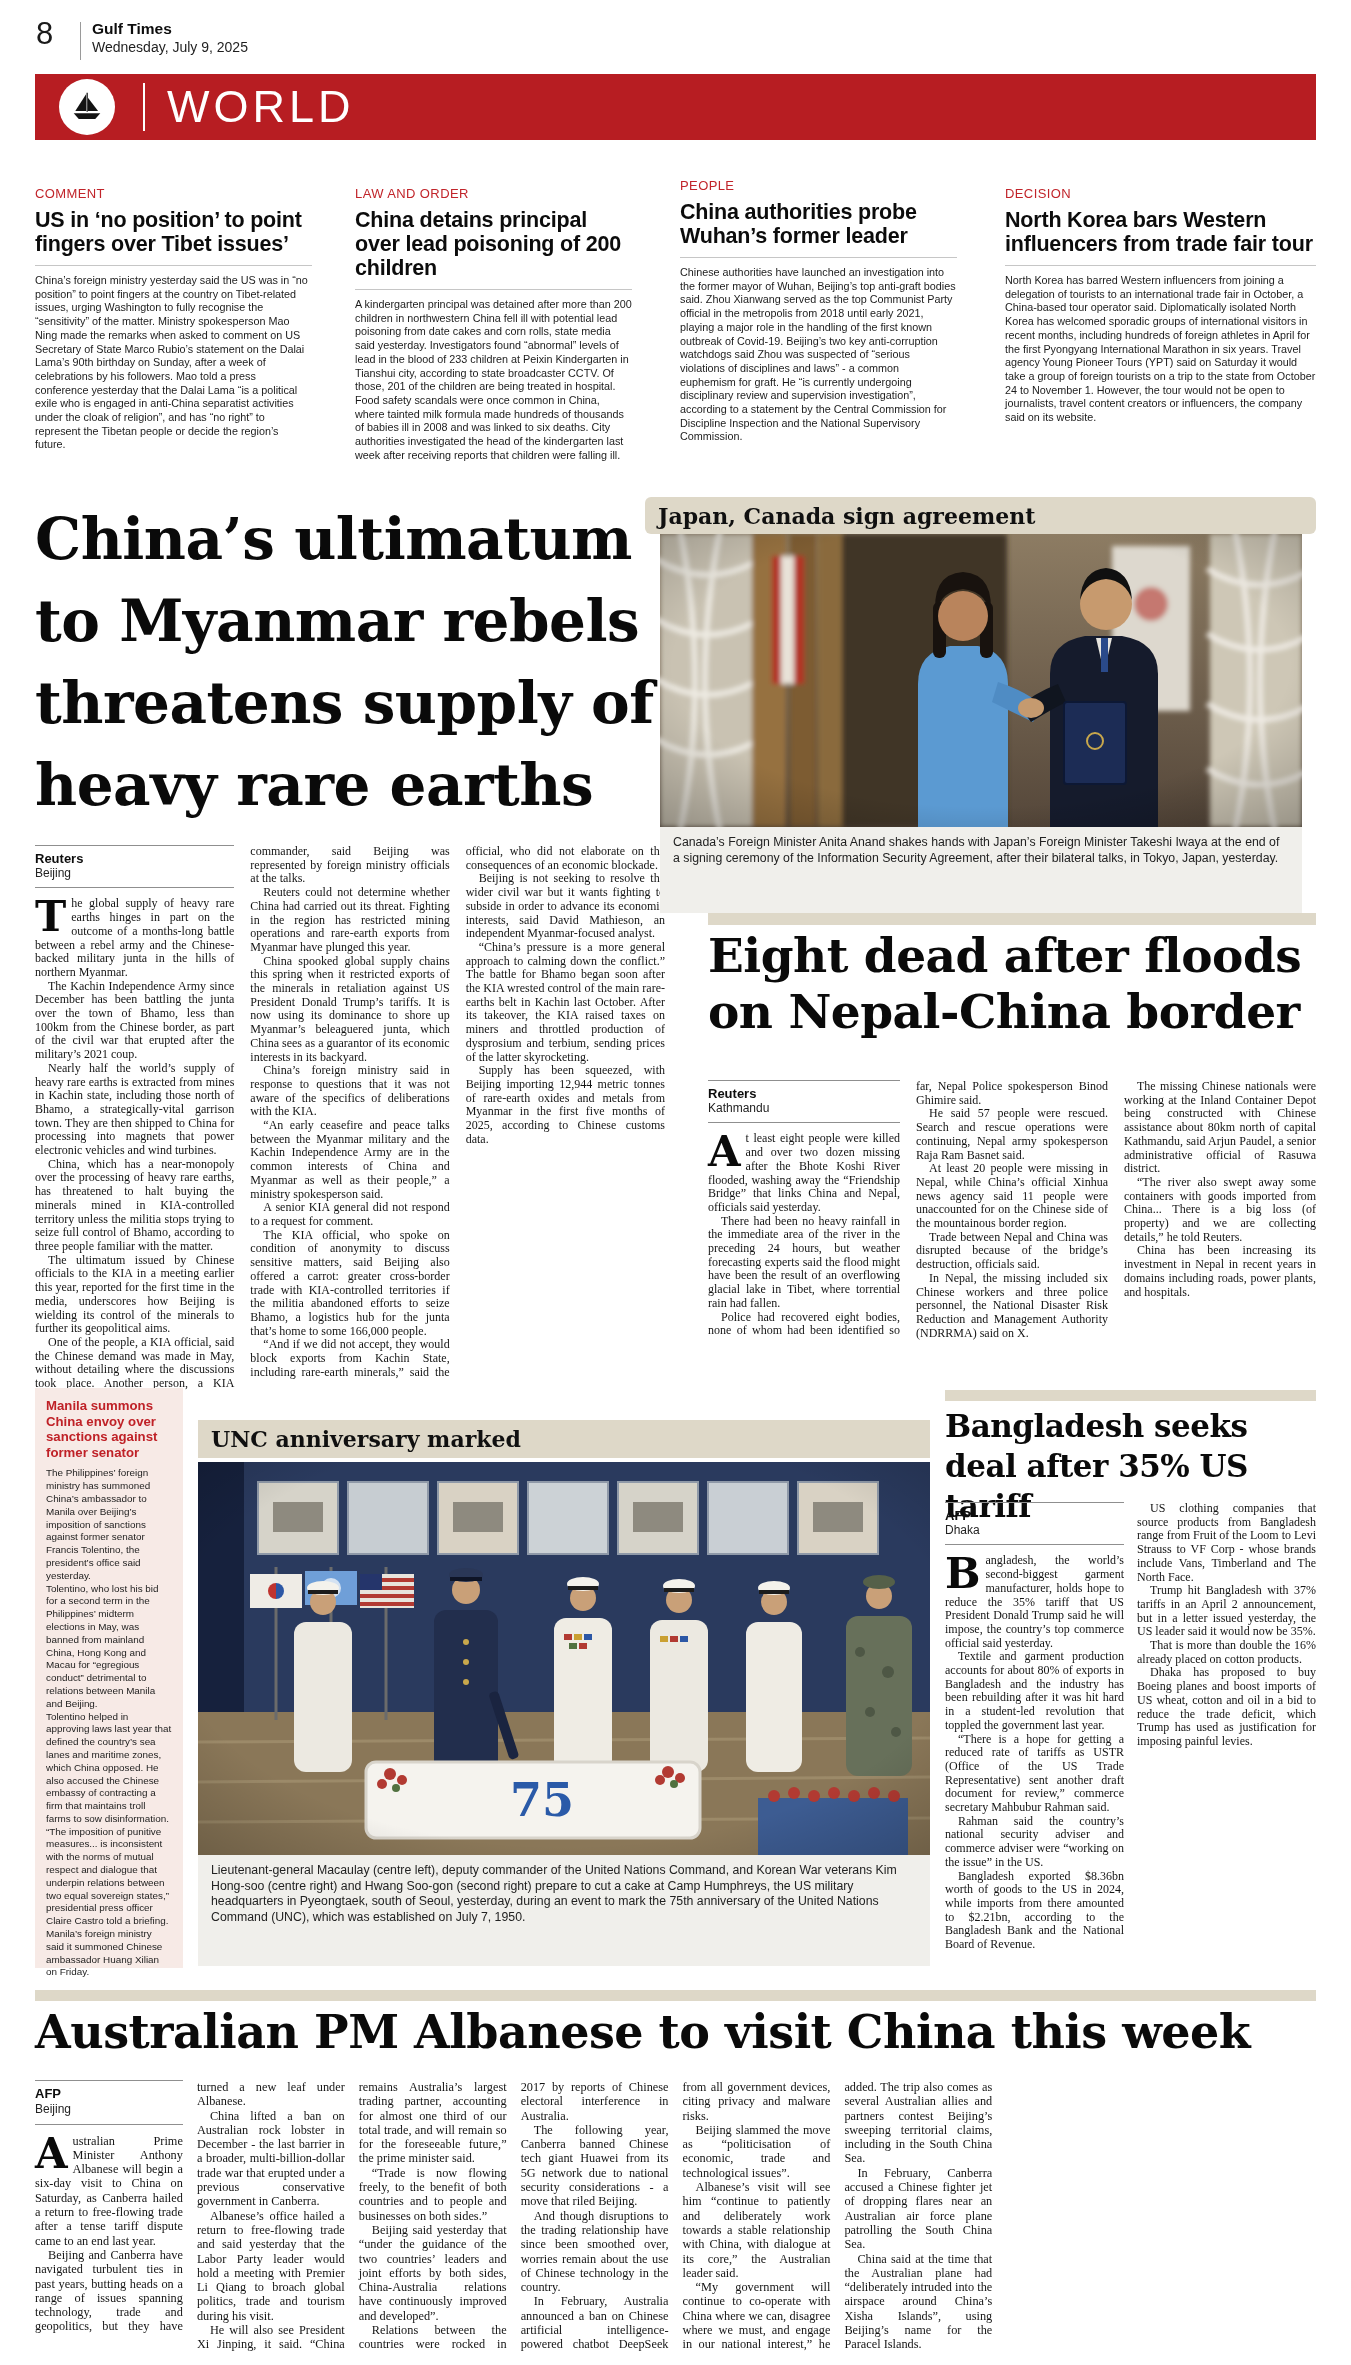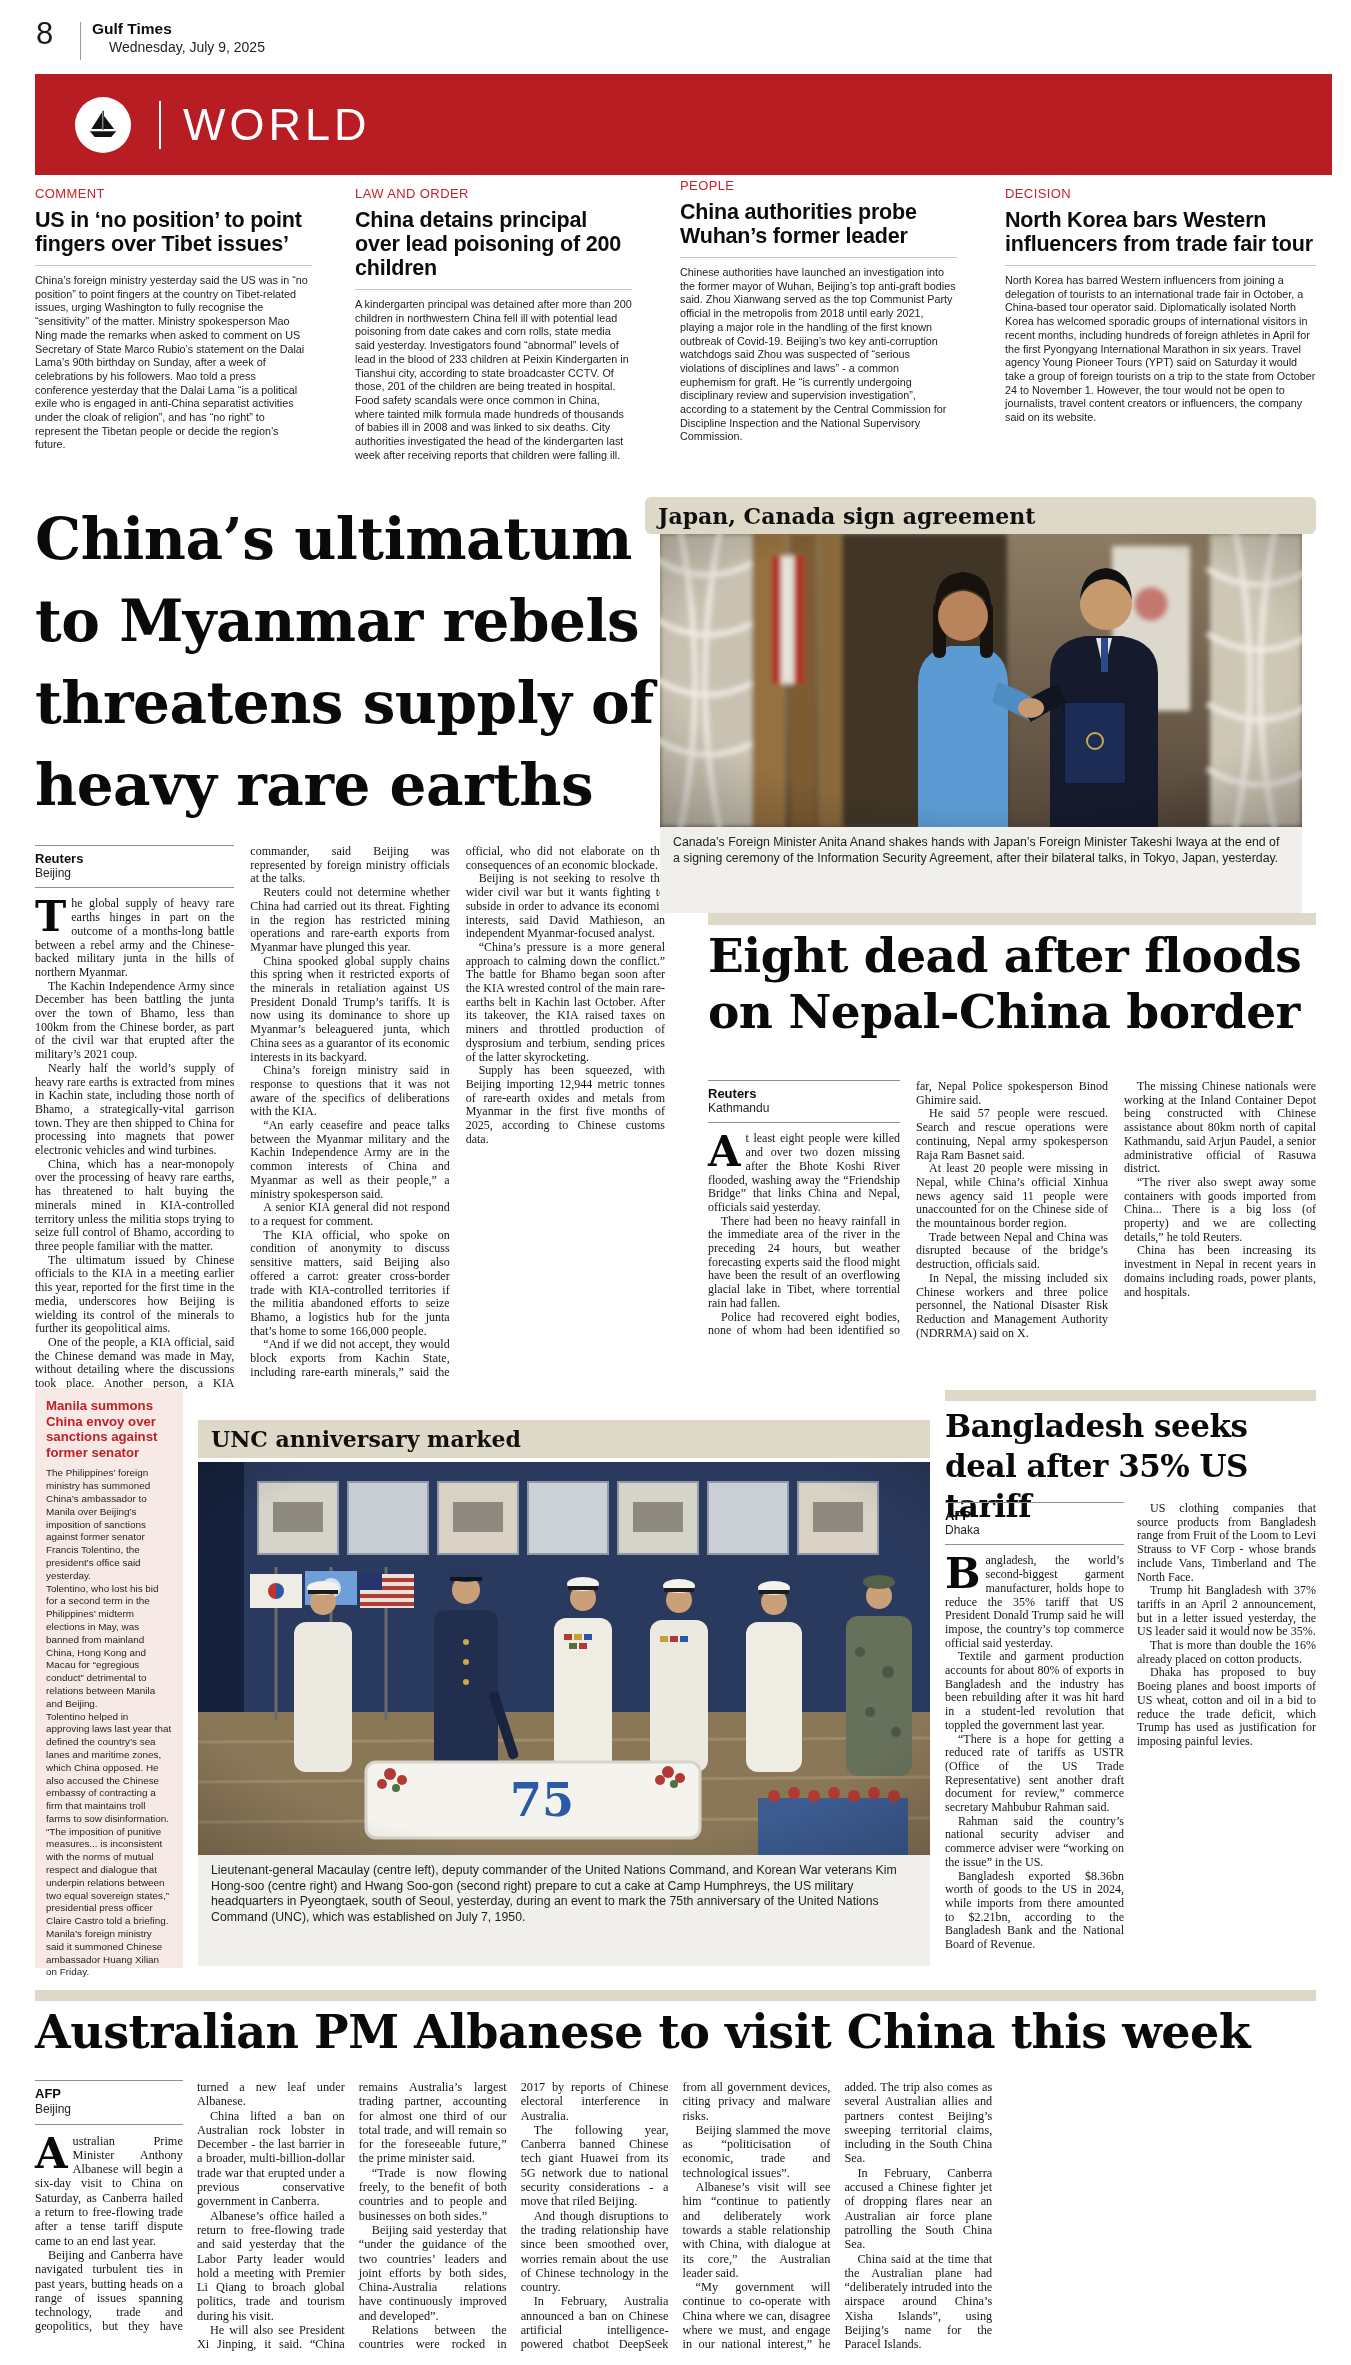--- a/index.html
+++ b/index.html
@@ -62,23 +62,23 @@
   .photo { display:block; background:#777; }
 </style>
 </head>
 <body>
 
 <div class="page">
 
   <div class="abs pagenum" style="left:36px; top:16px;">8</div>
   <div class="abs mast-rule" style="left:80px; top:22px; height:38px;"></div>
   <div class="abs mast-title" style="left:92px; top:20px;">Gulf Times</div>
-  <div class="abs mast-date" style="left:92px; top:39px;margin-left:17px;">Wednesday, July 9, 2025</div>
-
-  <div class="abs banner" style="left:35px; top:74px; width:1281px; height:101px;padding-left:16px;">
+  <div class="abs mast-date" style="left:92px; top:39px;">Wednesday, July 9, 2025</div>
+
+  <div class="abs banner" style="left:35px; top:74px; width:1281px; height:66px;">
     <div class="logo-circle">
       <svg width="38" height="38" viewBox="0 0 24 24">
         <path d="M11.4 4 L11.4 14.6 L4.6 14.6 Z" fill="#131313"></path>
         <path d="M12.6 6.2 L12.6 14.6 L19 14.6 Z" fill="#131313"></path>
         <path d="M3.6 16 L20.4 16 L17.2 19.6 L6.8 19.6 Z" fill="#131313"></path>
         <rect x="11.7" y="3" width="0.8" height="12" fill="#131313"></rect>
       </svg>
     </div>
     <div class="banner-rule"></div>
     <div class="banner-title">WORLD</div>

